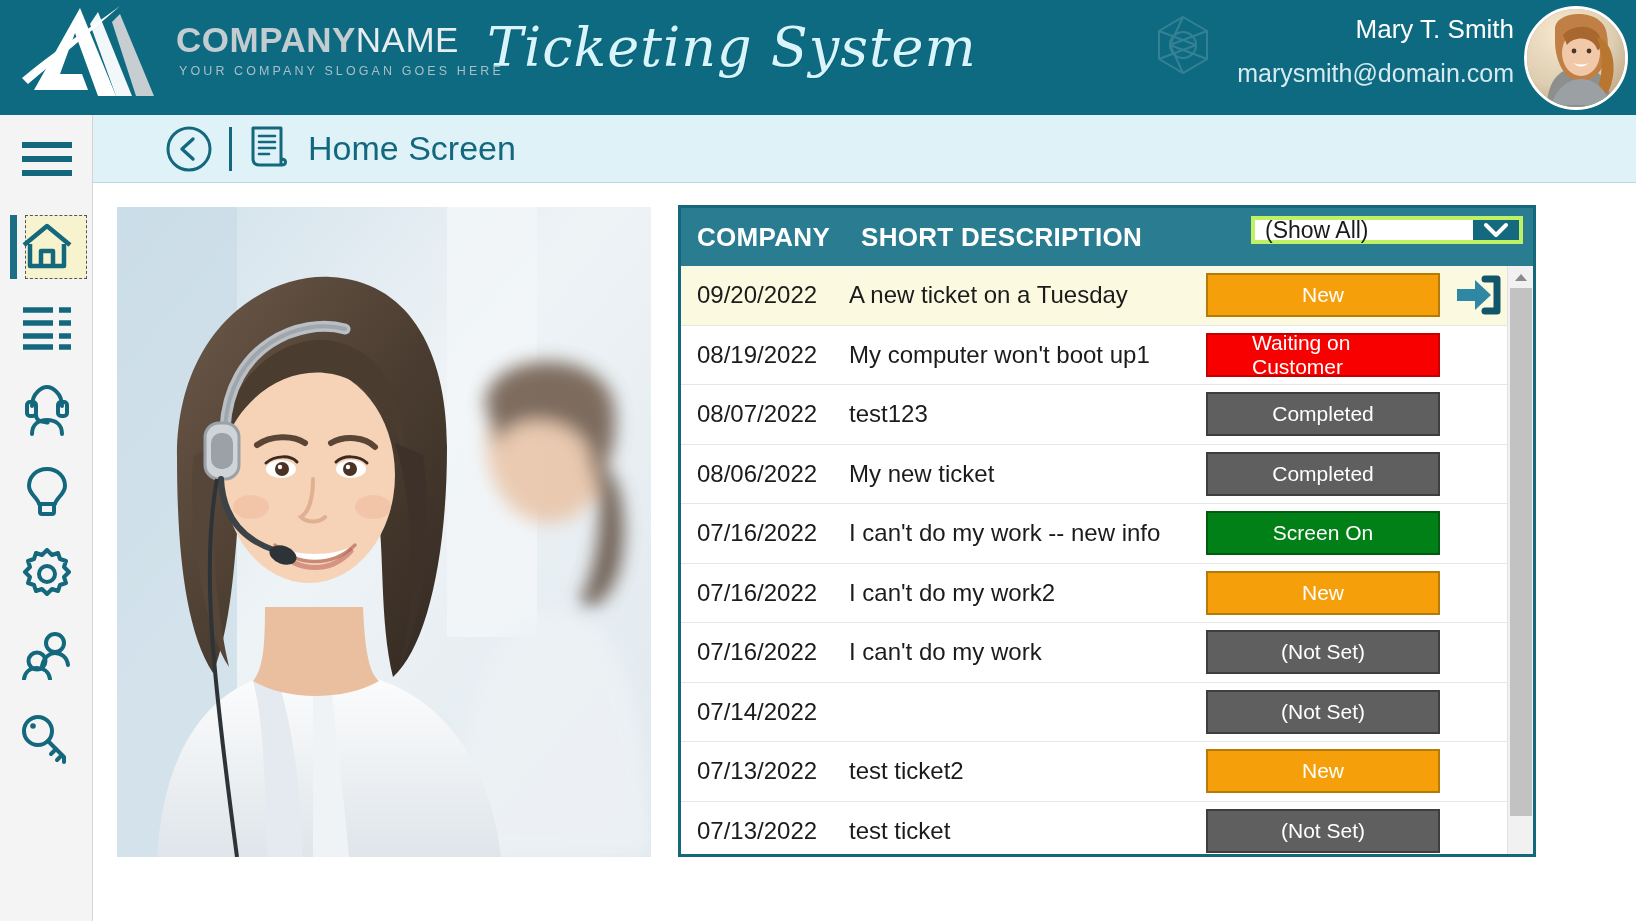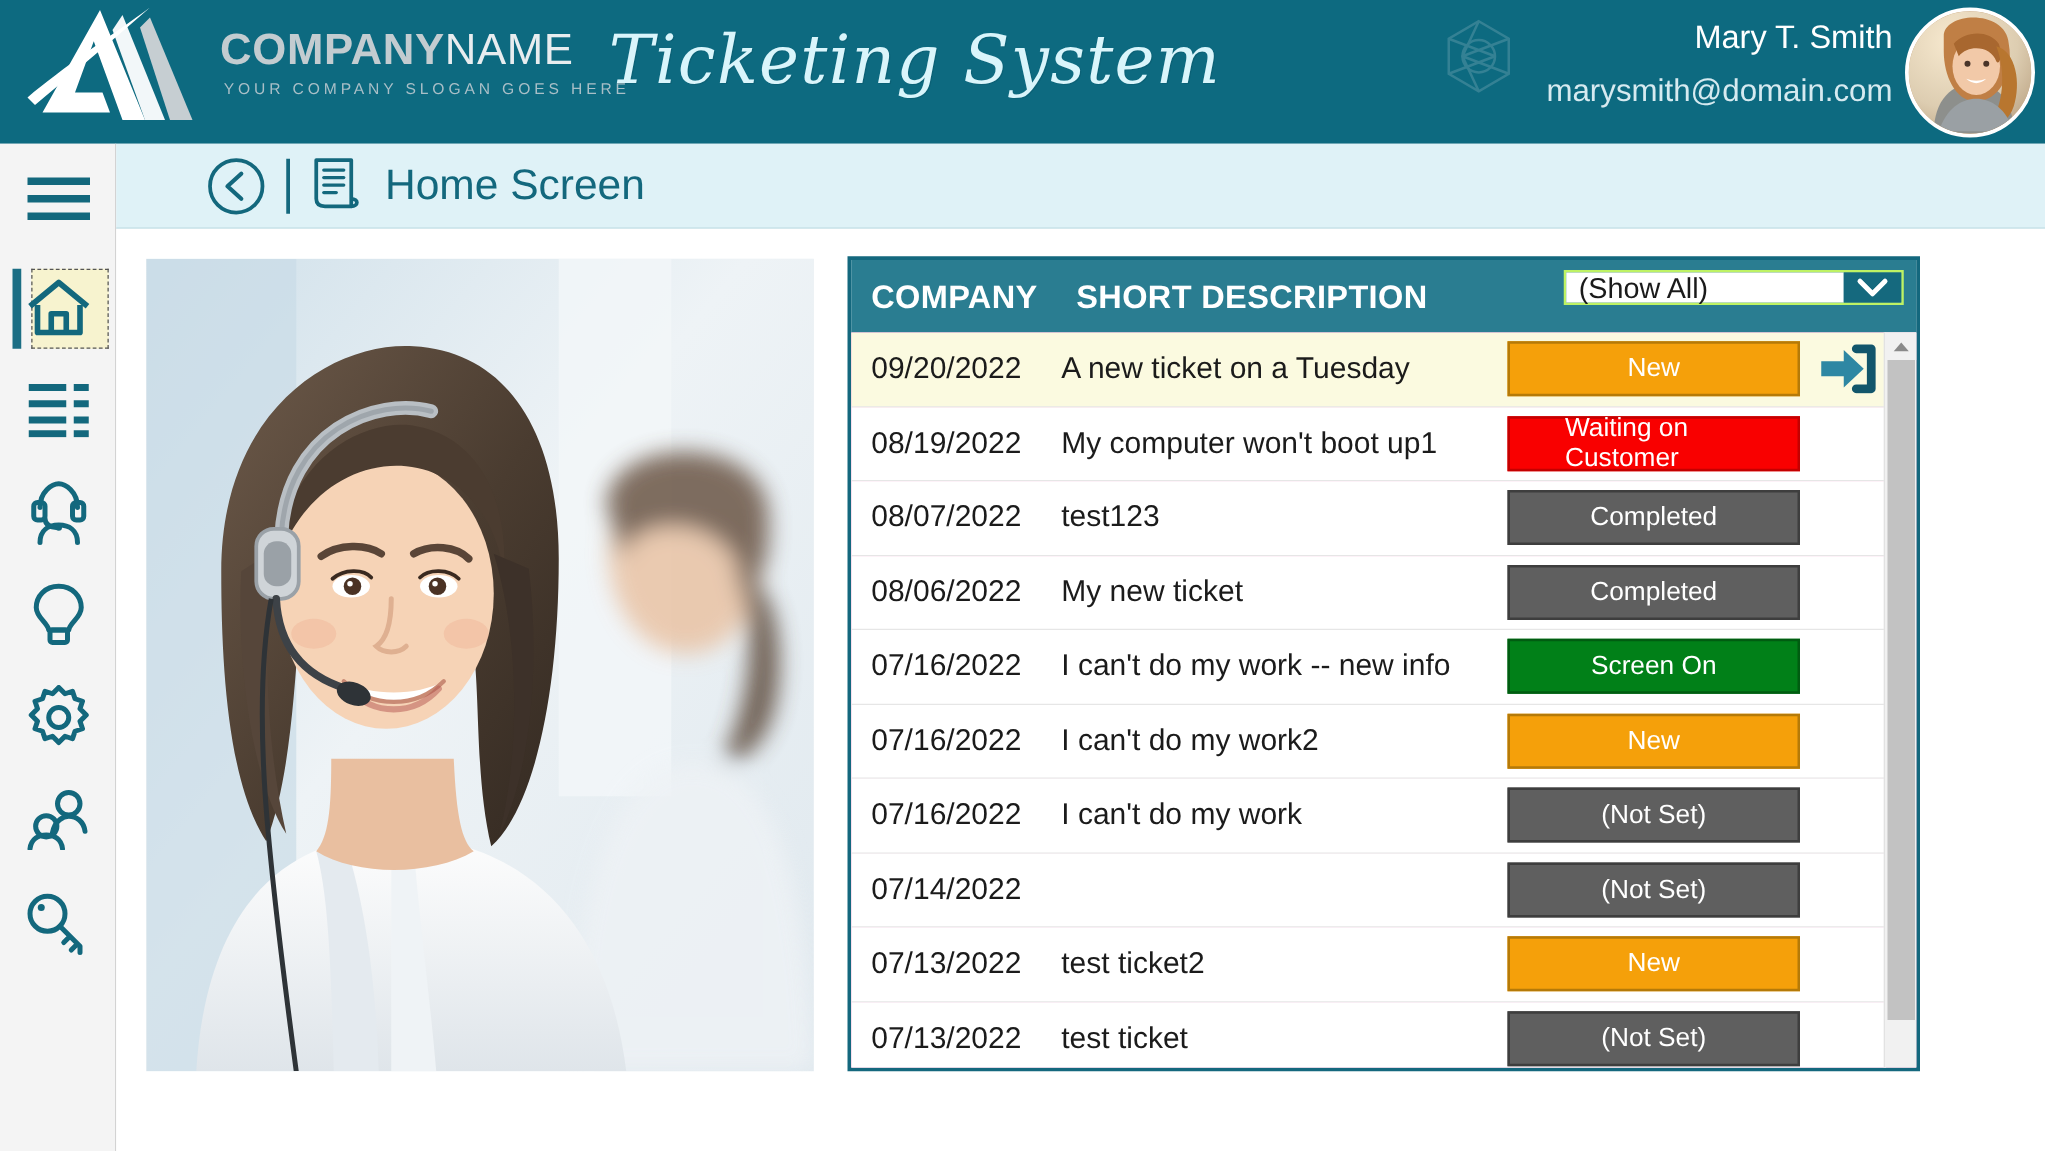--- a/index.html
+++ b/index.html
@@ -117,32 +117,32 @@
     position: relative; height: 58px; background: #2a7d91;
     display: flex; align-items: center;
   }
   .th { color: #ffffff; font-size: 26px; font-weight: bold; letter-spacing: .3px; }
   .th-created { margin-left: 16px; width: 152px; }
   .th-desc { margin-left: 12px; }
 
   .filter-wrap {
     position: absolute; right: 10px; top: 8px;
     display: flex; width: 272px; height: 28px;
-    border: 2px solid #bef264;
+    border: 4px solid #bef264;
   }
   .filter-input {
     flex: 1; background: #ffffff; display: flex; align-items: center;
     padding-left: 10px; font-size: 23px; color: #1a1a1a;
   }
   .filter-arrow {
     width: 46px; background: #15697e;
     display: flex; align-items: center; justify-content: center;
   }
 
-  .grid-body { position: relative; height: 588px; background:#f9a8d4; }
+  .grid-body { position: relative; height: 588px; background:#fde047; }
   .rows { position: absolute; left:0; top:0; width: 828px; height: 588px; overflow: hidden; }
 
   .row {
     position: relative; height: 59.5px;
     display: flex; align-items: center;
     border-bottom: 1px solid #e6e6e6;
     background: #ffffff;
   }
   .row.selected { background: #fbfae0; }
   .cell-date {

